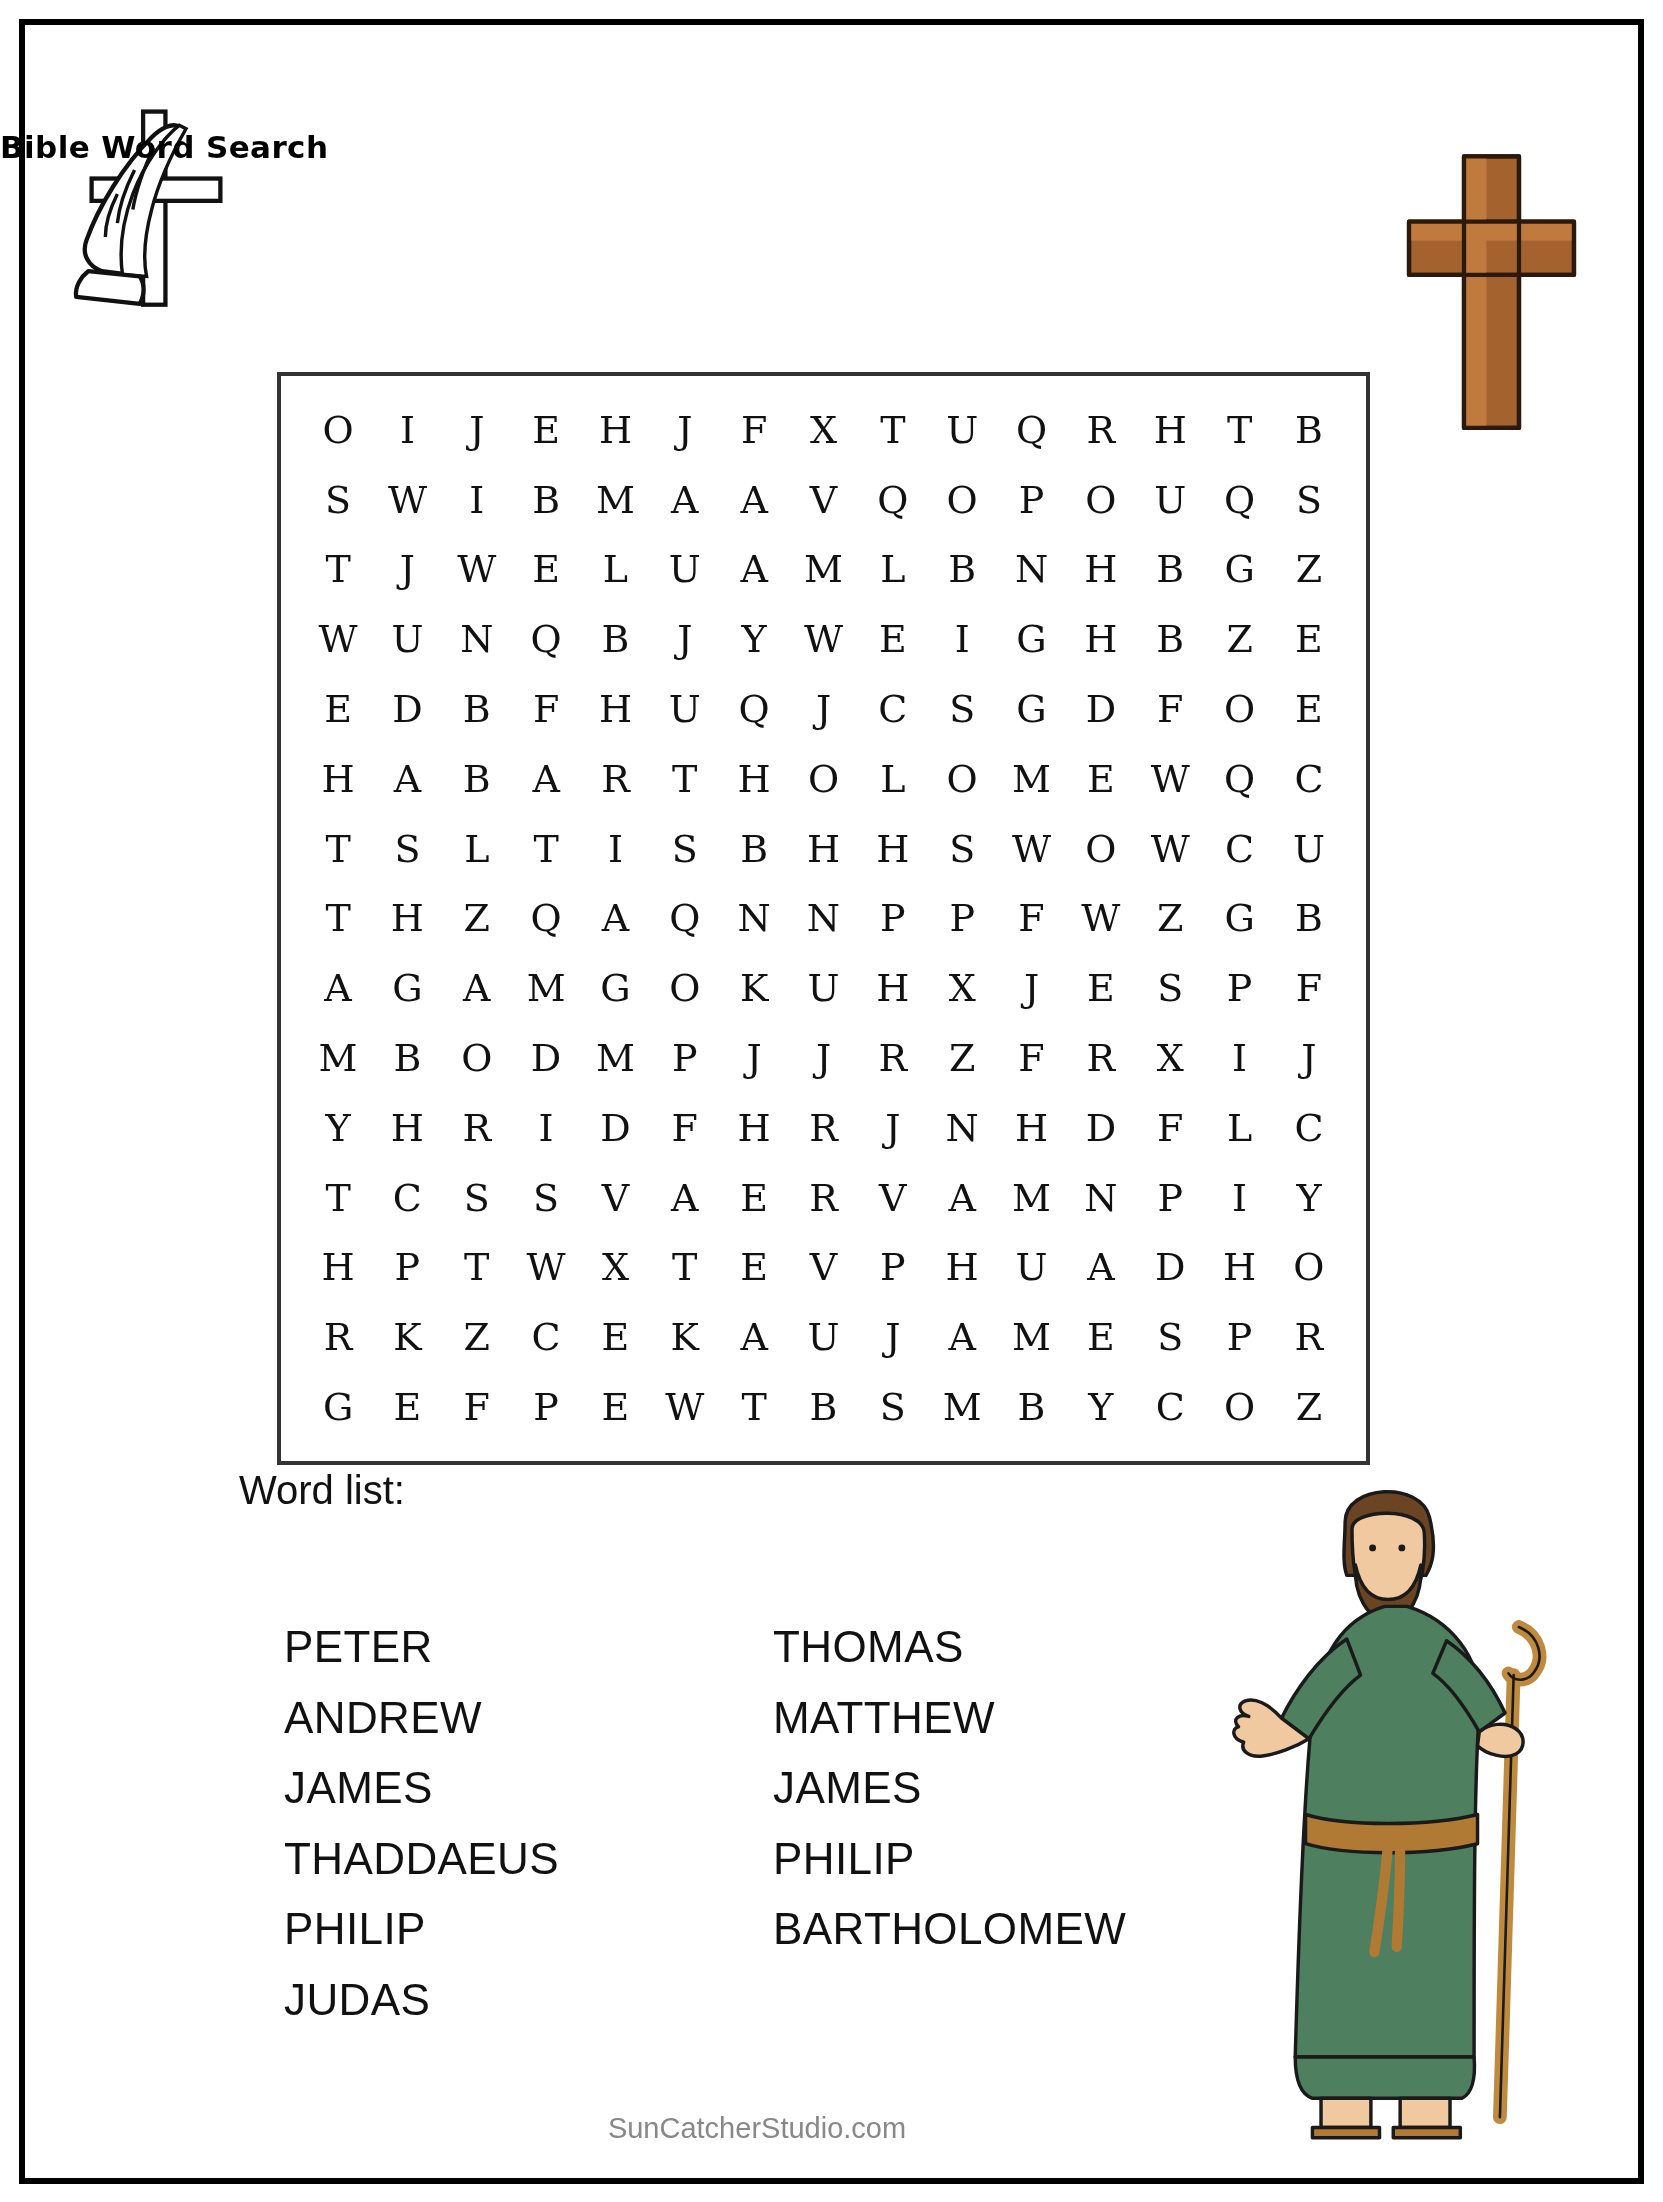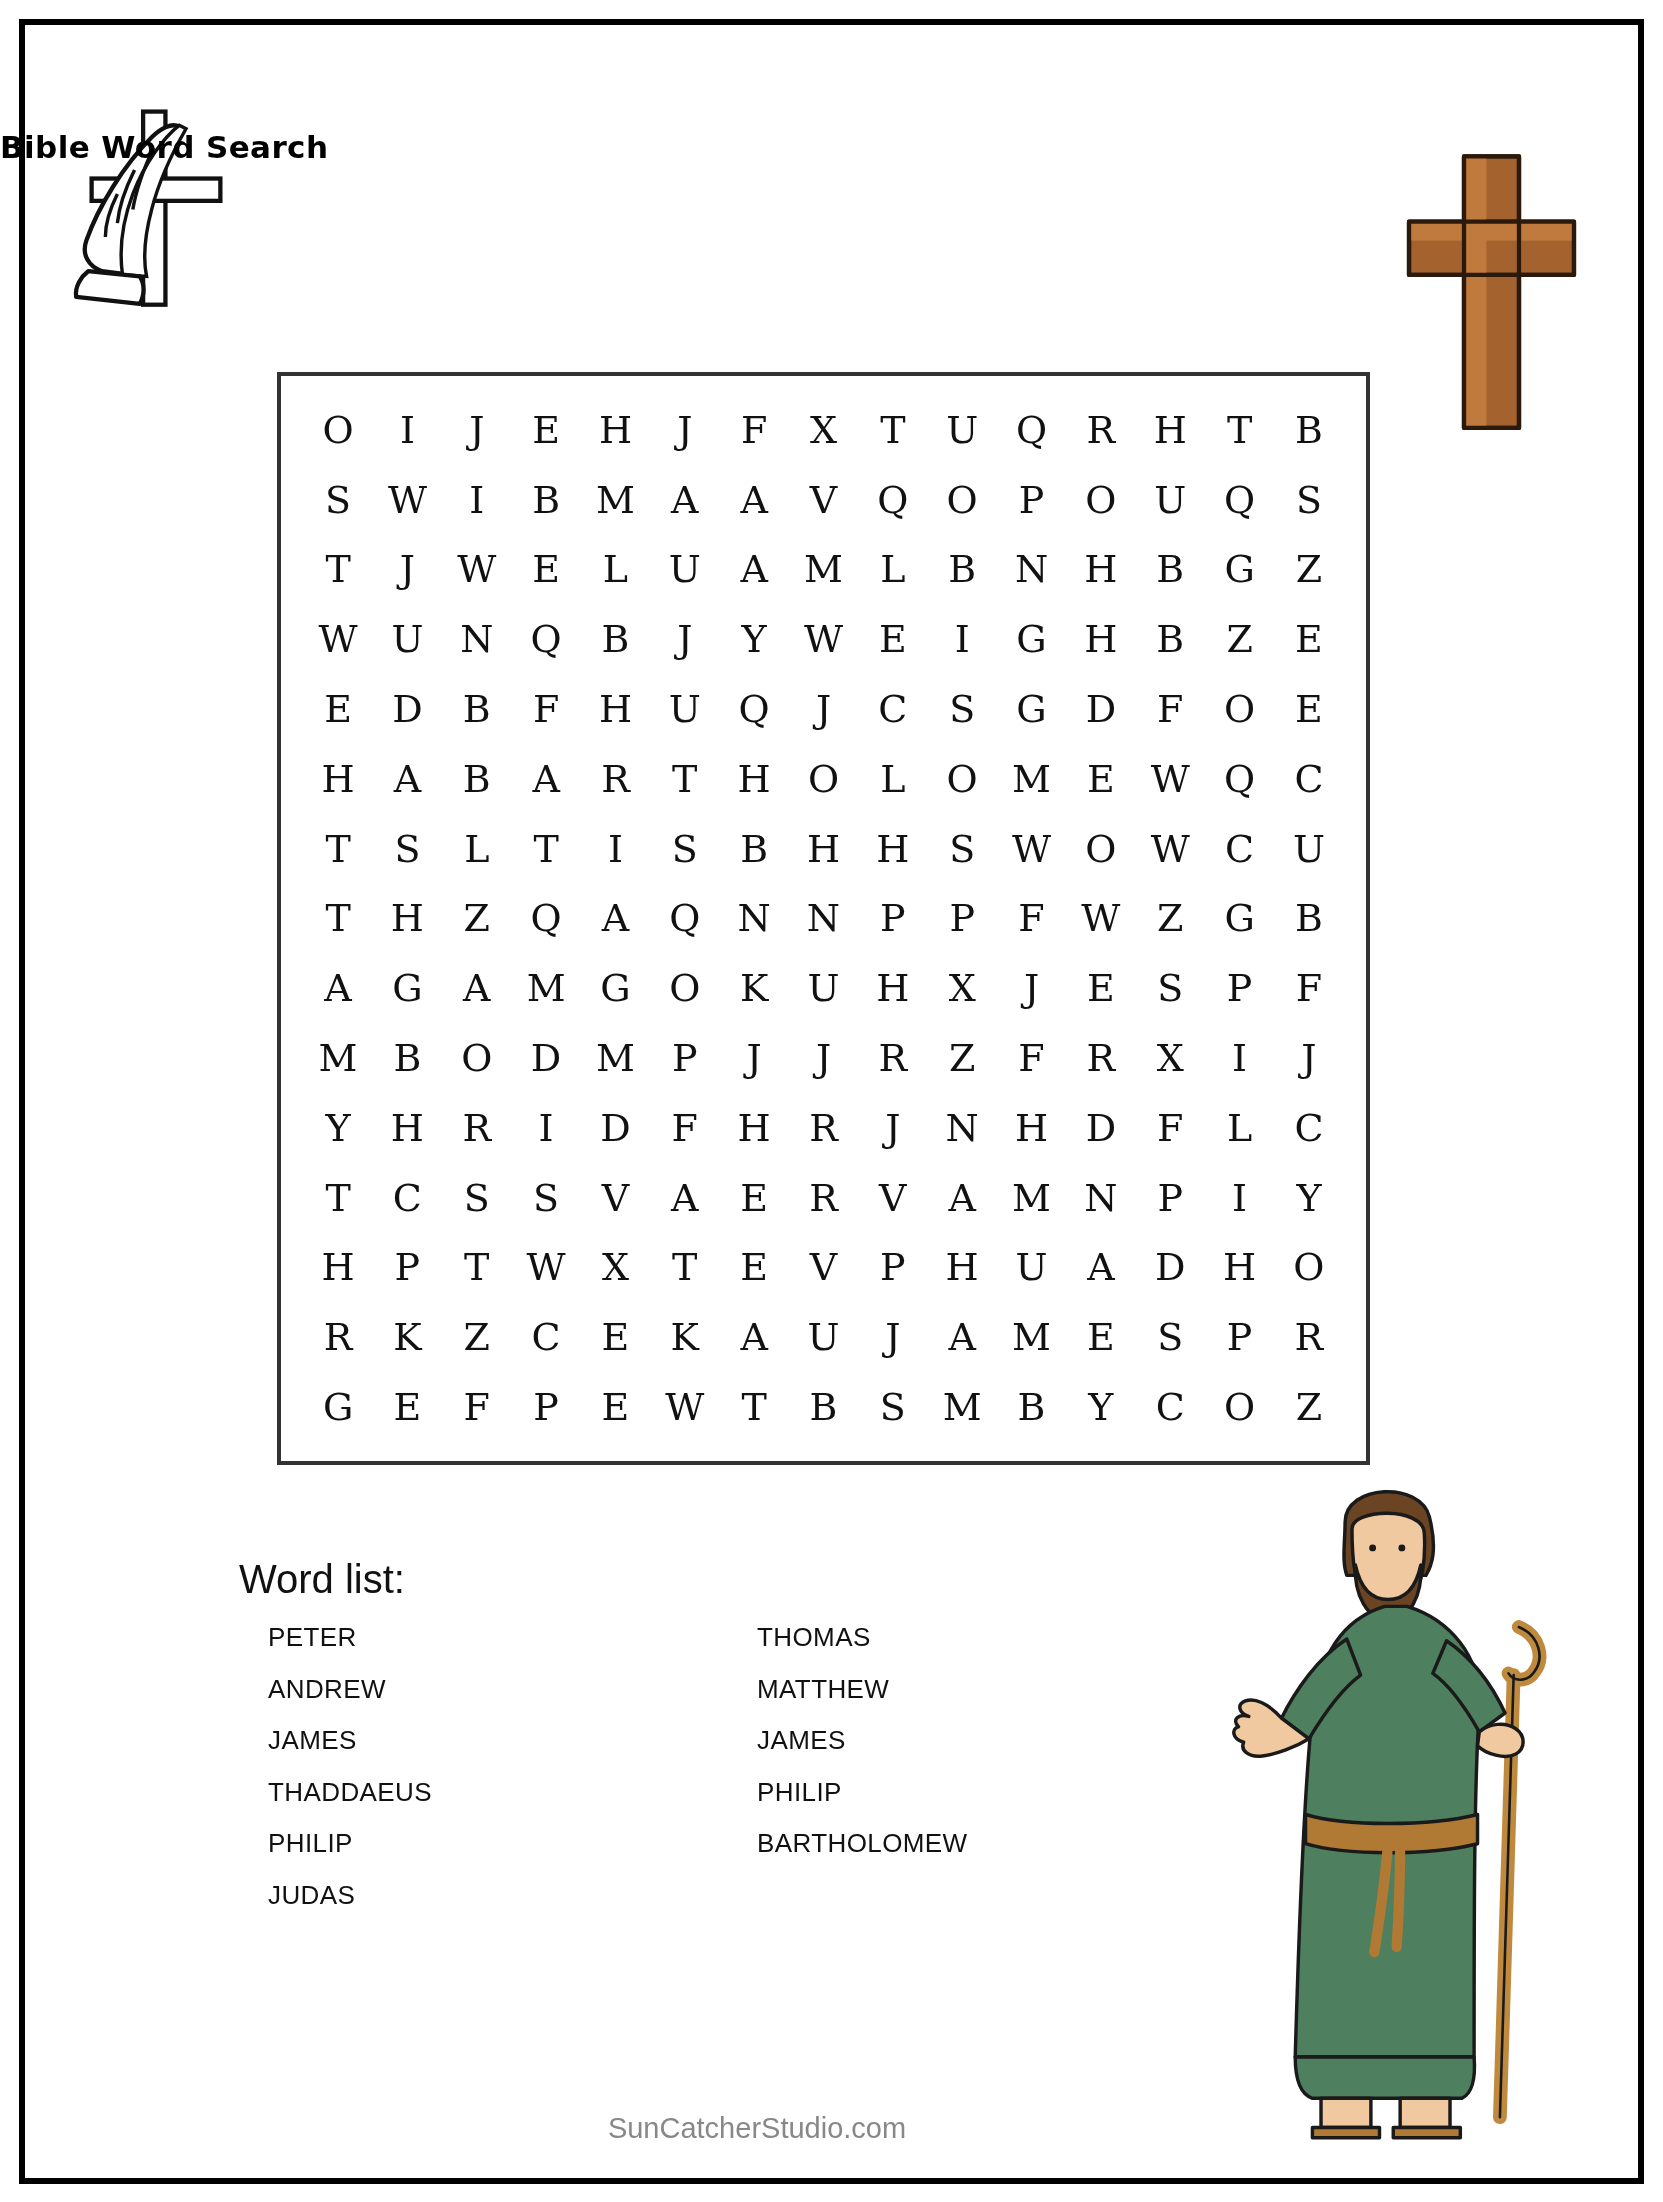--- a/index.html
+++ b/index.html
@@ -104,35 +104,35 @@
     font-family: "DejaVu Serif", serif;
     font-size: 38px;
     color: #111111;
     line-height: 1;
   }
 
   
   .wordlist-title {
     position: absolute;
     left: 239px;
-    top: 1557px;
+    top: 1468px;
     font-family: "Liberation Sans", sans-serif;
     font-size: 40px;
     color: #111111;
   }
   .wordlist {
     position: absolute;
-    left: 268px;
+    left: 284px;
     top: 1622px;
     width: 860px;
     display: grid;
     grid-template-columns: 489px 489px;
     row-gap: 20.6px;
     font-family: "Liberation Sans", sans-serif;
-    font-size: 26px;
+    font-size: 44px;
     color: #111111;
     letter-spacing: 0.4px;
   }
   .word { white-space: nowrap; }
 
   
   .footer {
     position: absolute;
     left: 0;
     top: 2112px;

